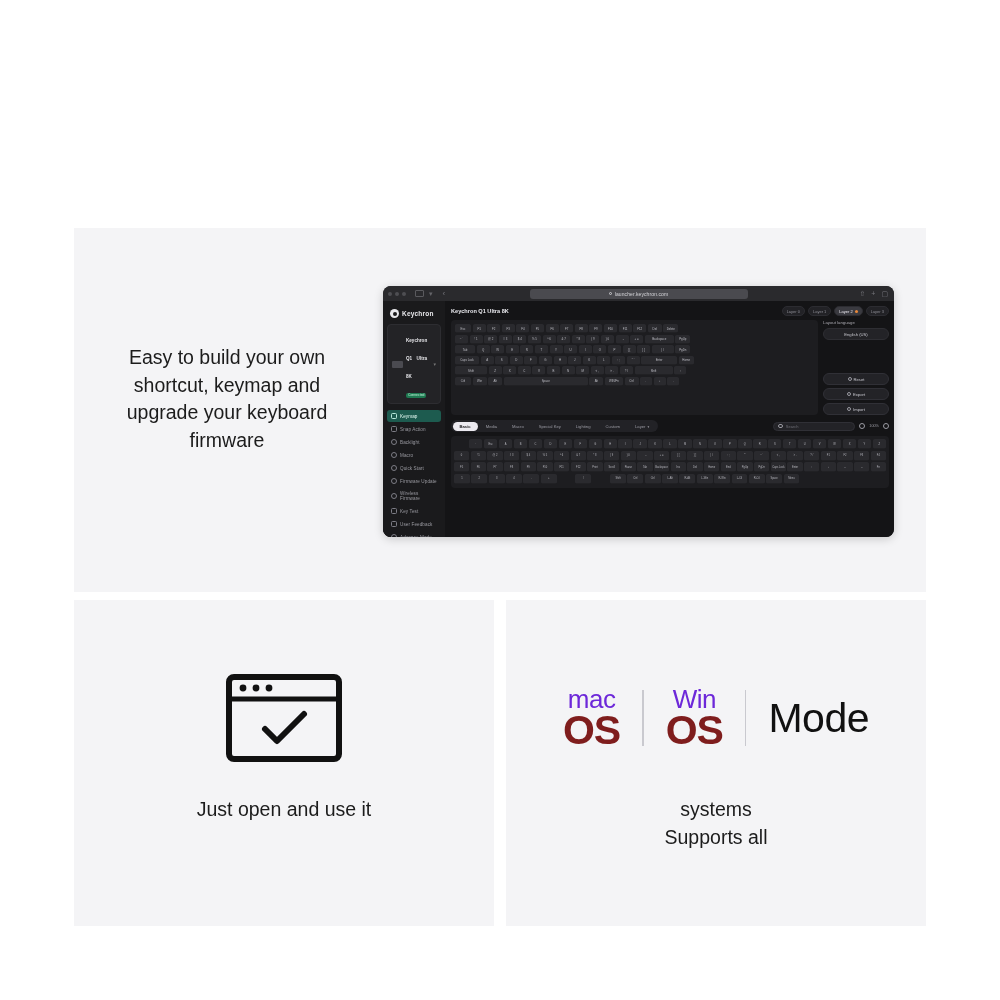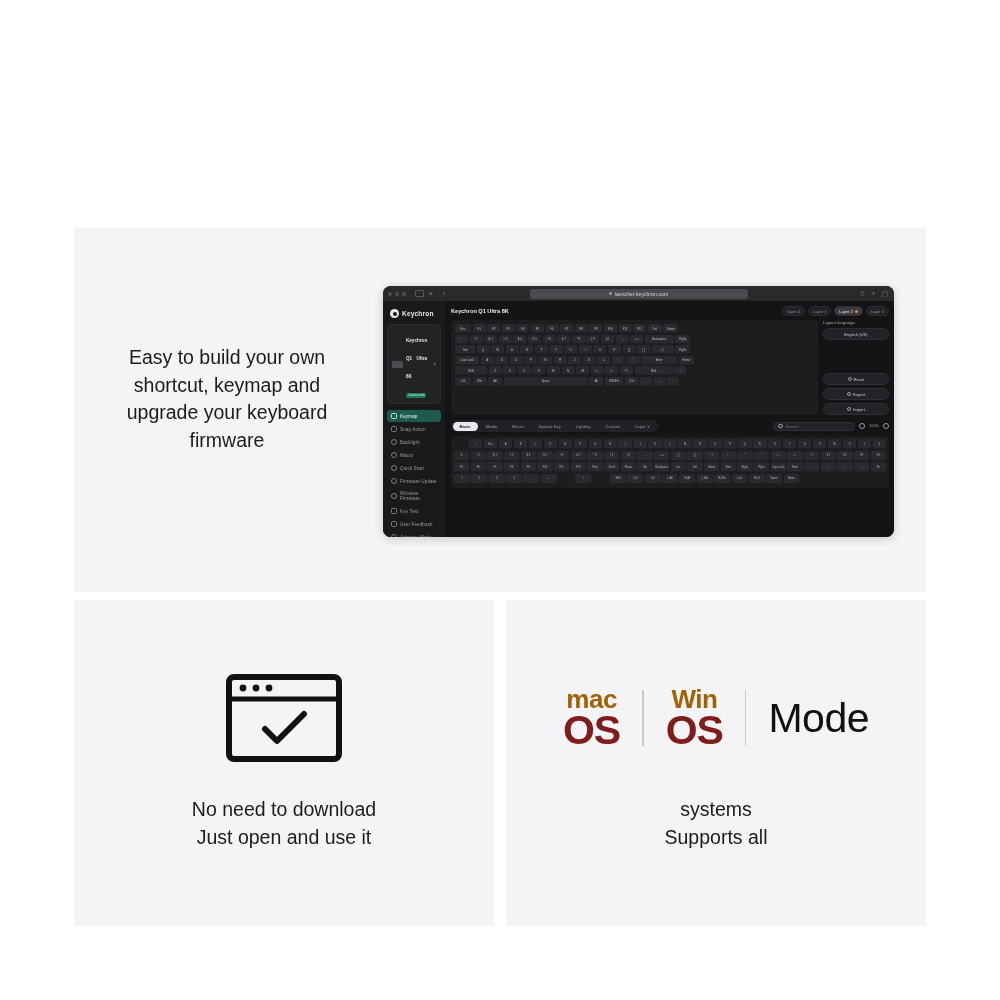--- a/index.html
+++ b/index.html
@@ -159,21 +159,21 @@
     font-size:19.5px; line-height:28px;
   }
   #cap-left  { left:84px;  top:795px; width:400px; }
   #cap-right { left:516px; top:795px; width:400px; }
 
   .oslogos {
     position:absolute; left:506px; top:672px; width:420px; height:92px;
     display:flex; align-items:center; justify-content:center; gap:0px;
   }
   .osgrp { display:flex; flex-direction:column; align-items:center; line-height:1; }
-  .osgrp .small { font-size:26px; font-weight:700; color:#a16207; letter-spacing:-0.5px; }
+  .osgrp .small { font-size:26px; font-weight:400; color:#6d28d9; letter-spacing:-0.5px; }
   .osgrp .big { font-size:41px; font-weight:700; color:#7f1d1d; letter-spacing:-1px; margin-top:-2px; }
   .osdiv { width:1.5px; height:56px; background:#c9c9cf; margin:0 22px; }
   .linux { font-size:41px; font-weight:400; color:#111; letter-spacing:-0.5px; }
 </style>
 </head>
 <body>
 
 <div class="page">
 
 
@@ -553,21 +553,20 @@
   <svg class="winicon" viewBox="0 0 120 92">
     <rect x="5" y="5" width="110" height="82" rx="5" ry="5" fill="none" stroke="#111" stroke-width="6"></rect>
     <line x1="5" y1="27" x2="115" y2="27" stroke="#111" stroke-width="5"></line>
     <circle cx="19" cy="16" r="3.4" fill="#111"></circle>
     <circle cx="32" cy="16" r="3.4" fill="#111"></circle>
     <circle cx="45" cy="16" r="3.4" fill="#111"></circle>
     <polyline points="41,57 53,69 80,42" fill="none" stroke="#111" stroke-width="6" stroke-linecap="round" stroke-linejoin="round"></polyline>
   </svg>
 
   <div class="caption" id="cap-left">
-    <div>No need to download</div>
     <div>Just open and use it</div>
   </div>
 
   <div class="card" id="card-right"></div>
 
   <div class="oslogos">
     <span class="osgrp">
       <span class="small">mac</span>
       <span class="big">OS</span>
     </span>

